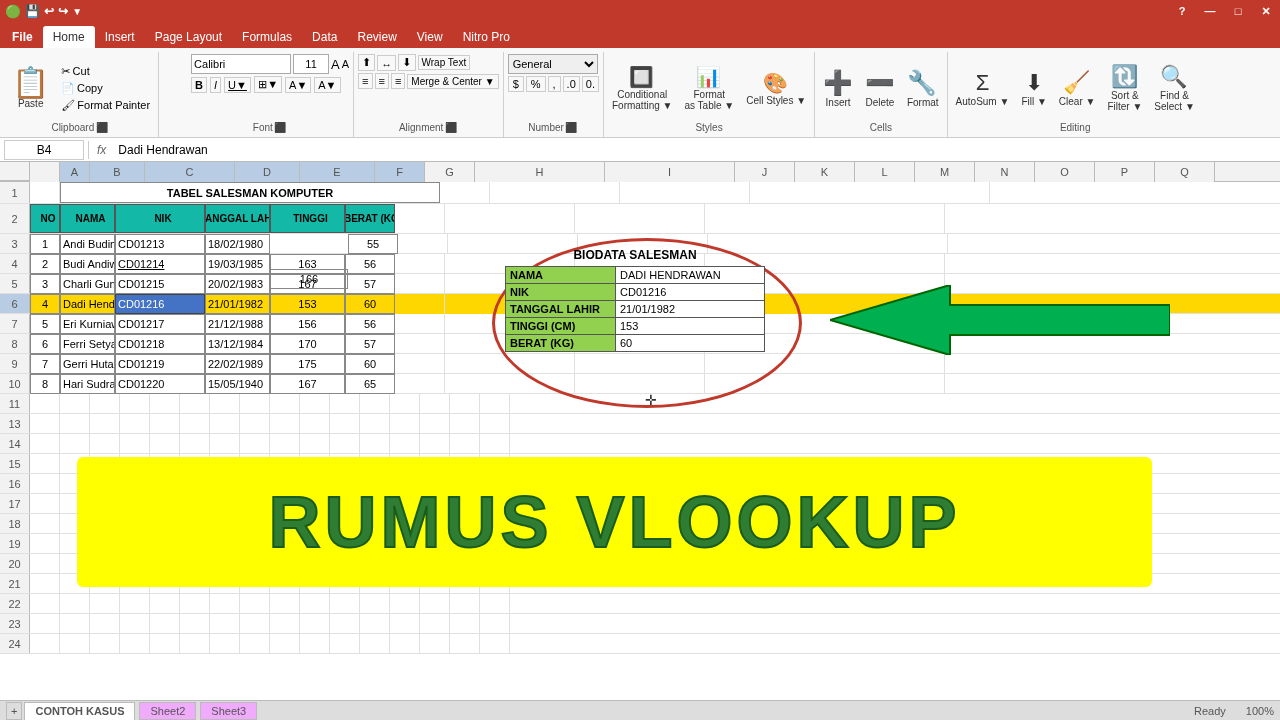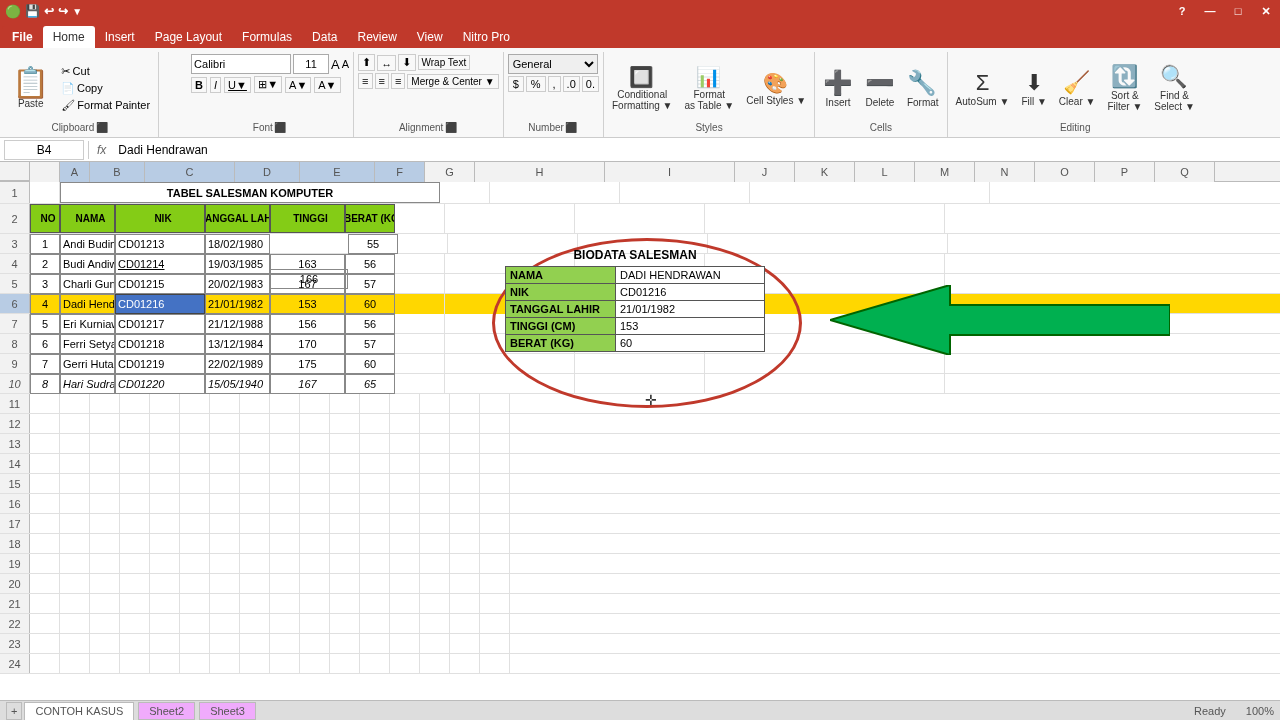--- a/index.html
+++ b/index.html
@@ -158,21 +158,21 @@
     .cell {
       display: flex;
       align-items: center;
       padding: 0 2px;
       font-size: 11px;
       border-right: 1px solid #e0e0e0;
       overflow: hidden;
       white-space: nowrap;
       min-height: 20px;
     }
-    .cell.header-cell { background: #84cc16; font-weight: bold; text-align: center; justify-content: center; border: 1px solid #555; padding-left: 8px; }
+    .cell.header-cell { background: #14b8a6; font-weight: bold; text-align: center; justify-content: center; border: 1px solid #555; padding-left: 8px; }
     .cell.data-cell { border: 1px solid #888; }
     .cell.blue-bg { background: #4472c4; color: white; border: 1px solid #444; }
     .cell.title-cell { font-weight: bold; text-align: center; justify-content: center; }
 
     
     #biodata-container {
       position: absolute;
       top: 248px;
       left: 505px;
       width: 260px;
@@ -262,21 +262,21 @@
       padding: 2px 10px;
       border: 1px solid #bbb;
       background: #f0abfc;
       margin-right: 2px;
       cursor: pointer;
       font-size: 11px;
     }
     .sheet-tab.active {
       background: white;
       border-bottom: none;
-      font-weight: normal;
+      font-weight: bold;
     }
 
     
     .ribbon-section {
       display: flex;
       flex-direction: column;
       height: 100%;
       padding: 2px 4px;
       border-right: 1px solid #d0d0d0;
     }
@@ -684,57 +684,36 @@
         <div class="cell data-cell" style="width:55px;">Gerri Hutabarat</div>
         <div class="cell data-cell" style="width:90px;">CD01219</div>
         <div class="cell data-cell" style="width:65px;">22/02/1989</div>
         <div class="cell data-cell" style="width:75px;justify-content:center;">175</div>
         <div class="cell data-cell" style="width:50px;justify-content:center;">60</div>
         <div class="cell" style="width:50px;"></div>
         <div class="cell" style="width:130px;"></div>
         <div class="cell" style="width:130px;"></div>
         <div class="cell" style="width:240px;"></div>
       </div>
-      <div class="grid-row" style="height:20px;font-style:italic;">
+      <div class="grid-row" style="height:20px;">
         <div class="row-num">10</div>
         <div class="cell data-cell" style="width:30px;justify-content:center;">8</div>
         <div class="cell data-cell" style="width:55px;">Hari Sudrajat</div>
         <div class="cell data-cell" style="width:90px;">CD01220</div>
         <div class="cell data-cell" style="width:65px;">15/05/1940</div>
         <div class="cell data-cell" style="width:75px;justify-content:center;">167</div>
         <div class="cell data-cell" style="width:50px;justify-content:center;">65</div>
         <div class="cell" style="width:50px;"></div>
         <div class="cell" style="width:130px;"></div>
         <div class="cell" style="width:130px;"></div>
         <div class="cell" style="width:240px;"></div>
       </div>
 
       <div class="grid-row" style="height: 20px;">
           <div class="row-num">11</div>
-          <div style="flex:1;display:flex;">
-            <div class="cell" style="width:30px;min-width:30px;border-right:1px solid #e0e0e0;"></div>
-            <div class="cell" style="width:30px;min-width:30px;border-right:1px solid #e0e0e0;"></div>
-            <div class="cell" style="width:30px;min-width:30px;border-right:1px solid #e0e0e0;"></div>
-            <div class="cell" style="width:30px;min-width:30px;border-right:1px solid #e0e0e0;"></div>
-            <div class="cell" style="width:30px;min-width:30px;border-right:1px solid #e0e0e0;"></div>
-            <div class="cell" style="width:30px;min-width:30px;border-right:1px solid #e0e0e0;"></div>
-            <div class="cell" style="width:30px;min-width:30px;border-right:1px solid #e0e0e0;"></div>
-            <div class="cell" style="width:30px;min-width:30px;border-right:1px solid #e0e0e0;"></div>
-            <div class="cell" style="width:30px;min-width:30px;border-right:1px solid #e0e0e0;"></div>
-            <div class="cell" style="width:30px;min-width:30px;border-right:1px solid #e0e0e0;"></div>
-            <div class="cell" style="width:30px;min-width:30px;border-right:1px solid #e0e0e0;"></div>
-            <div class="cell" style="width:30px;min-width:30px;border-right:1px solid #e0e0e0;"></div>
-            <div class="cell" style="width:30px;min-width:30px;border-right:1px solid #e0e0e0;"></div>
-            <div class="cell" style="width:30px;min-width:30px;border-right:1px solid #e0e0e0;"></div>
-            <div class="cell" style="width:30px;min-width:30px;border-right:1px solid #e0e0e0;"></div>
-            <div class="cell" style="width:30px;min-width:30px;border-right:1px solid #e0e0e0;"></div>
-          </div>
-        </div>
-        <div class="grid-row" style="height: 20px;">
-          <div class="row-num">12</div>
           <div style="flex:1;display:flex;">
             <div class="cell" style="width:30px;min-width:30px;border-right:1px solid #e0e0e0;"></div>
             <div class="cell" style="width:30px;min-width:30px;border-right:1px solid #e0e0e0;"></div>
             <div class="cell" style="width:30px;min-width:30px;border-right:1px solid #e0e0e0;"></div>
             <div class="cell" style="width:30px;min-width:30px;border-right:1px solid #e0e0e0;"></div>
             <div class="cell" style="width:30px;min-width:30px;border-right:1px solid #e0e0e0;"></div>
             <div class="cell" style="width:30px;min-width:30px;border-right:1px solid #e0e0e0;"></div>
             <div class="cell" style="width:30px;min-width:30px;border-right:1px solid #e0e0e0;"></div>
             <div class="cell" style="width:30px;min-width:30px;border-right:1px solid #e0e0e0;"></div>
             <div class="cell" style="width:30px;min-width:30px;border-right:1px solid #e0e0e0;"></div>
@@ -1029,20 +1008,23 @@
         <td>60</td>
       </tr>
     </tbody>
       </table>
   </div>
 
   <svg class="green-arrow" viewBox="0 0 340 70" xmlns="http://www.w3.org/2000/svg">
     <polygon points="0,35 120,0 120,20 340,20 340,50 120,50 120,70" fill="#00b050" stroke="#006400" stroke-width="2"></polygon>
   </svg>
 
+  <div class="yellow-banner">
+    <span class="banner-text">RUMUS VLOOKUP</span>
+  </div>
 
   <div class="cursor-crosshair">✛</div>
 
   <div id="status-bar">
     <div style="display:flex;gap:2px;margin-right:auto;">
       <span style="padding:2px 4px;cursor:pointer;border:1px solid #bbb;background:#ddd;">+</span>
       <div class="sheet-tab active">CONTOH KASUS</div>
       <div class="sheet-tab">Sheet2</div>
       <div class="sheet-tab">Sheet3</div>
     </div>

